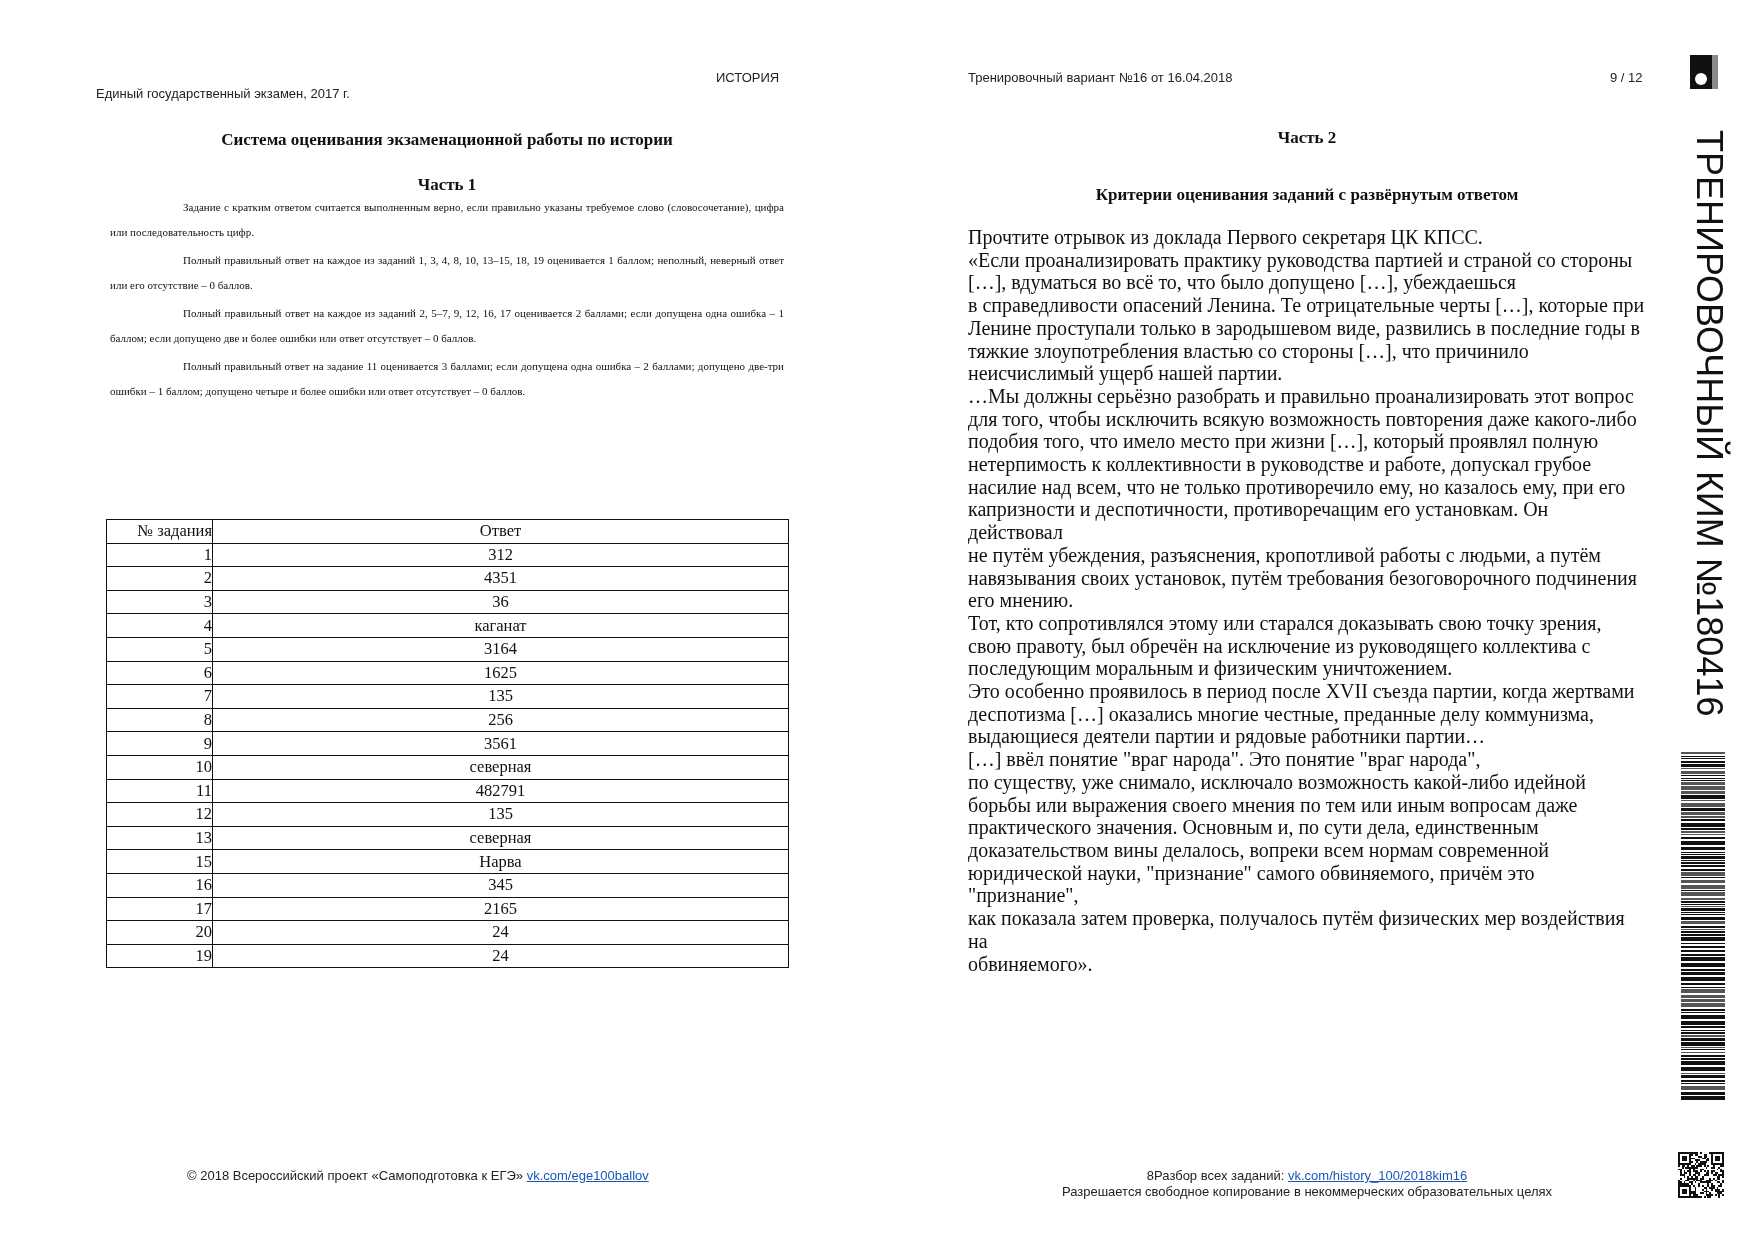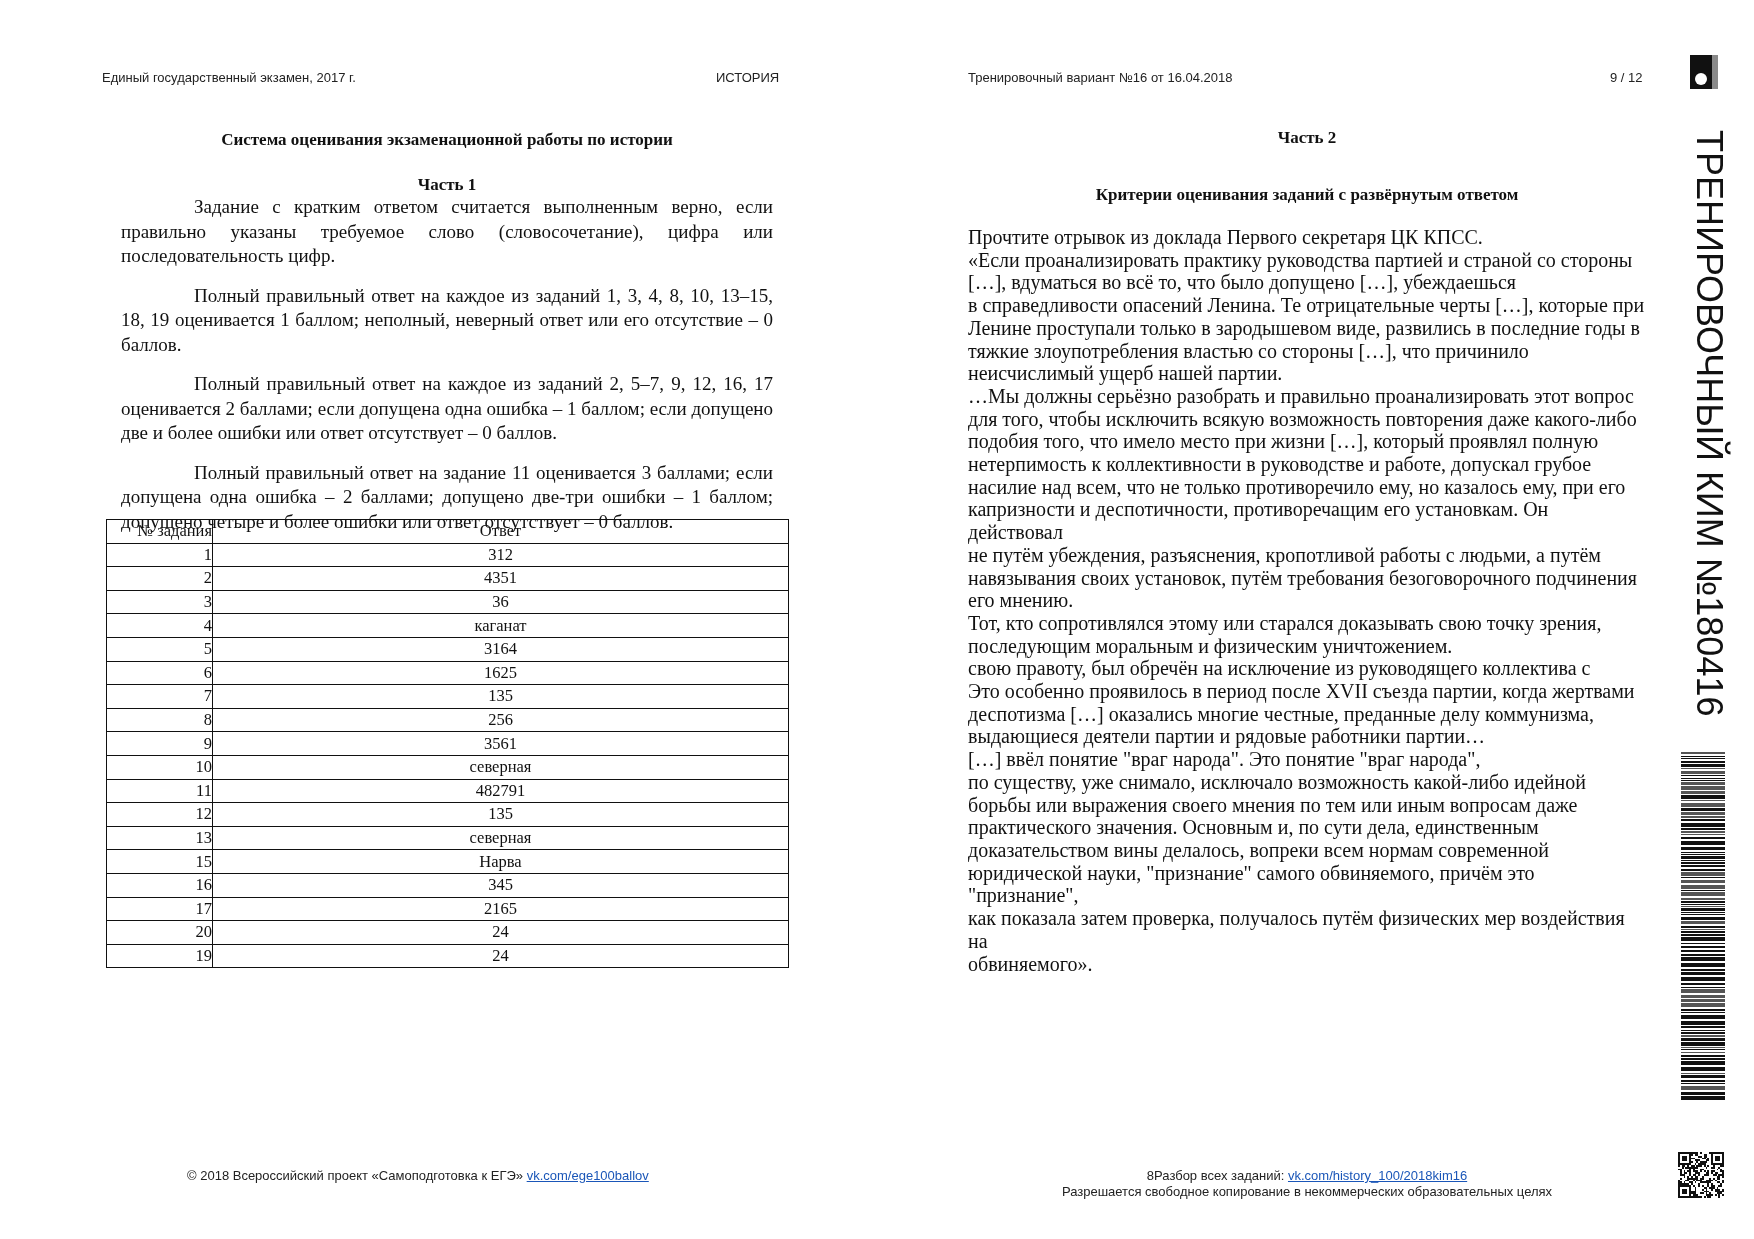--- a/index.html
+++ b/index.html
@@ -1,33 +1,33 @@
 <!DOCTYPE html>
 <html><head>
 <meta charset="utf-8">
 <style>
   html, body { margin:0; padding:0; background:#ffffff; }
   body { width:1754px; height:1239px; position:relative; overflow:hidden; color:#111; }
   .sans { font-family:"Liberation Sans", sans-serif; }
   .serif { font-family:"Liberation Serif", serif; }
 
   .hdr { position:absolute; top:70px; font-size:13px; color:#222; }
-  #hdr-left { left:102px; }
+  #hdr-left { left:96px;margin-top:16px; }
   #hdr-subject { left:716px; }
   #hdr-variant { left:968px; }
   #hdr-page { left:1610px; }
 
   .page-col { position:absolute; }
   #left-col { left:106px; top:128px; width:682px; }
   #right-col { left:968px; top:128px; width:678px; }
 
   .h-bold { font-weight:bold; text-align:center; font-size:17px; margin:0; }
   #main-title { margin-top:2px; }
   #part1-title { margin-top:25px; margin-bottom:0; }
-  .para { font-size:19px; line-height:24.5px; text-align:justify; margin:15px; text-indent:73px; }
+  .para { font-size:11px; line-height:24.5px; text-align:justify; margin:4px; text-indent:73px; }
   .para.first { margin-top:0; }
 
   table.answers { position:absolute; left:106px; top:519px; width:683px; border-collapse:collapse; font-family:"Liberation Serif", serif; font-size:16.5px; }
   table.answers td, table.answers th { border:1.3px solid #111; padding:0; height:22.6px; text-align:center; font-weight:normal; line-height:20px; }
   table.answers th.c1, table.answers td.c1 { width:105px;text-align:right; }
 
   #part2-title { margin-top:0; }
   #criteria-title { margin-top:37px; }
   .src { font-size:20px; line-height:22.7px; margin:0; }
   #src-block { margin-top:21px; }
@@ -159,22 +159,22 @@
       <p class="src">…Мы должны серьёзно разобрать и правильно проанализировать этот вопрос</p>
       <p class="src">для того, чтобы исключить всякую возможность повторения даже какого-либо</p>
       <p class="src">подобия того, что имело место при жизни […], который проявлял полную</p>
       <p class="src">нетерпимость к коллективности в руководстве и работе, допускал грубое</p>
       <p class="src">насилие над всем, что не только противоречило ему, но казалось ему, при его</p>
       <p class="src">капризности и деспотичности, противоречащим его установкам. Он действовал</p>
       <p class="src">не путём убеждения, разъяснения, кропотливой работы с людьми, а путём</p>
       <p class="src">навязывания своих установок, путём требования безоговорочного подчинения</p>
       <p class="src">его мнению.</p>
       <p class="src">Тот, кто сопротивлялся этому или старался доказывать свою точку зрения,</p>
+      <p class="src">свою правоту, был обречён на исключение из руководящего коллектива с</p>
       <p class="src">последующим моральным и физическим уничтожением.</p>
-      <p class="src">свою правоту, был обречён на исключение из руководящего коллектива с</p>
       <p class="src">Это особенно проявилось в период после XVII съезда партии, когда жертвами</p>
       <p class="src">деспотизма […] оказались многие честные, преданные делу коммунизма,</p>
       <p class="src">выдающиеся деятели партии и рядовые работники партии…</p>
       <p class="src">[…] ввёл понятие "враг народа". Это понятие "враг народа",</p>
       <p class="src">по существу, уже снимало, исключало возможность какой-либо идейной</p>
       <p class="src">борьбы или выражения своего мнения по тем или иным вопросам даже</p>
       <p class="src">практического значения. Основным и, по сути дела, единственным</p>
       <p class="src">доказательством вины делалось, вопреки всем нормам современной</p>
       <p class="src">юридической науки, "признание" самого обвиняемого, причём это "признание",</p>
       <p class="src">как показала затем проверка, получалось путём физических мер воздействия на</p>

